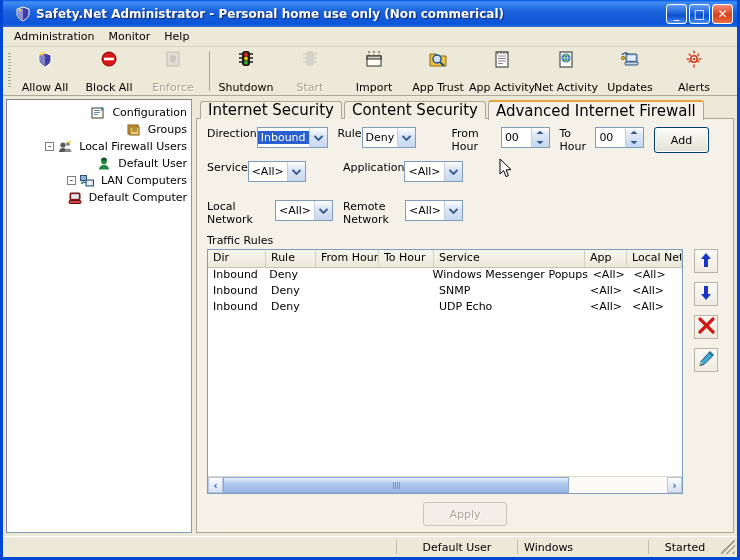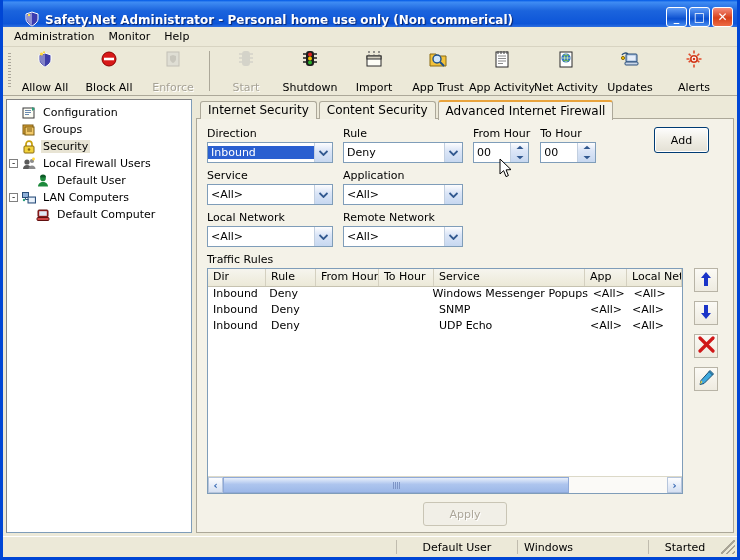--- a/index.html
+++ b/index.html
@@ -16,22 +16,22 @@
     box-sizing: border-box;
     background: #ece9d8;
     border: 3px solid #0046d5;
     border-top: none;
     display: flex; flex-direction: column;
   }
   
   .titlebar {
     height: 27px;
     background: linear-gradient(to bottom, #0058e6 0%, #3f8cf3 8%, #1b64dd 40%, #0d55d8 88%, #2e6fe0 100%);
-    display: flex; align-items: flex-end;
-    padding: 0 2px 0 21px;
+    display: flex; align-items: center;
+    padding: 0 2px 0 12px;
     flex: 0 0 auto;
     position: relative;
   }
   .title-icon {
     width: 16px; height: 16px;
     margin-right: 5px;
     position: relative;
     flex: 0 0 auto;
   }
   .title-text {
@@ -126,20 +126,21 @@
     padding: 4px 2px;
     box-sizing: border-box;
   }
   .tnode {
     display:flex; align-items:center;
     height: 17px;
     font-size: 11px;
     white-space: nowrap;
     position: relative;
     cursor: default;
+    justify-content: flex-end;
   }
   .tnode .expander {
     width: 9px; height: 9px;
     border: 1px solid #808080;
     background: #fff;
     font-size: 9px; line-height: 7px; text-align: center;
     color:#000; margin-right: 3px;
     flex:0 0 auto; box-sizing:border-box;
     cursor: pointer;
   }
@@ -158,21 +159,21 @@
   .tabstrip {
     display:flex; align-items:flex-end;
     height: 20px; padding-left: 4px;
     position: relative; z-index: 3;
     flex:0 0 auto;
   }
   .tab {
     height: 18px;
     line-height: 17px;
     padding: 0 7px;
-    font-size: 12px;
+    font-size: 15px;
     background: #f1efe2;
     border: 1px solid #aca899;
     border-bottom: none;
     border-radius: 3px 3px 0 0;
     margin-right: 2px;
     cursor: default;
     color:#000;
     box-sizing: border-box;
   }
   .tab.active {
@@ -188,21 +189,21 @@
     border: 1px solid #aca899;
     background: #f4f2e8;
     margin-top: -1px;
     padding: 8px 10px 6px 10px;
     display:flex; flex-direction:column;
     min-height: 0;
     box-sizing:border-box;
   }
   
   .form-row { display:flex; align-items:flex-start; }
-  .fld { display:flex; flex-direction:column; margin-right: 10px; }
+  .fld { display:flex; margin-right: 10px; }
   .fld .cap { font-size: 11px; color:#000; margin-bottom: 2px; }
   .combo {
     height: 21px;
     background: #fff;
     border: 1px solid #7f9db9;
     display:flex; align-items:center;
     box-sizing: border-box;
     cursor: default;
   }
   .combo .val {
@@ -401,41 +402,41 @@
         <svg width="22" height="22" viewBox="0 0 22 22">
           <rect x="5" y="3" width="12" height="14" fill="#cfcfcf" stroke="#8a8a8a"></rect>
           <path d="M11 6 L14 7 V10 C14 12.5 11 14 11 14 C11 14 8 12.5 8 10 V7 Z" fill="#9a9a9a"></path>
         </svg>
       </span>
       <span class="lbl">Enforce</span>
     </div>
 
     <div class="tsep"></div>
 
-    <div class="tbtn disabled">
-      <span class="ic">
-        <svg width="22" height="22" viewBox="0 0 22 22">
-          <rect x="7" y="2" width="8" height="15" rx="3" fill="#b5b5b5"></rect>
-          <path d="M4 5h3M4 9h3M4 13h3M15 5h3M15 9h3M15 13h3" stroke="#b5b5b5" stroke-width="1.6"></path>
-        </svg>
-      </span>
-      <span class="lbl">Start</span>
-    </div>
-
     <div class="tbtn">
       <span class="ic">
         <svg width="22" height="22" viewBox="0 0 22 22">
           <rect x="7" y="2" width="8" height="15" rx="3" fill="#1c1c1c"></rect>
           <path d="M4 5h3M4 9h3M4 13h3M15 5h3M15 9h3M15 13h3" stroke="#1c1c1c" stroke-width="1.6"></path>
           <circle cx="11" cy="5.5" r="2" fill="#e02020"></circle>
           <circle cx="11" cy="9.5" r="2" fill="#f0c000"></circle>
           <circle cx="11" cy="13.5" r="2" fill="#2ab02a"></circle>
         </svg>
       </span>
       <span class="lbl">Shutdown</span>
+    </div>
+
+    <div class="tbtn disabled">
+      <span class="ic">
+        <svg width="22" height="22" viewBox="0 0 22 22">
+          <rect x="7" y="2" width="8" height="15" rx="3" fill="#b5b5b5"></rect>
+          <path d="M4 5h3M4 9h3M4 13h3M15 5h3M15 9h3M15 13h3" stroke="#b5b5b5" stroke-width="1.6"></path>
+        </svg>
+      </span>
+      <span class="lbl">Start</span>
     </div>
 
     <div class="tbtn">
       <span class="ic">
         <svg width="22" height="22" viewBox="0 0 22 22">
           <path d="M6 2 v4 M11 2 v4 M16 2 v4" stroke="#555" stroke-width="1.2" stroke-dasharray="2 1.5"></path>
           <rect x="4" y="7" width="14" height="10" fill="#fdfdf6" stroke="#2b2b2b"></rect>
           <rect x="4" y="7" width="14" height="3" fill="#d4d0c0" stroke="#2b2b2b"></rect>
         </svg>
       </span>
@@ -524,31 +525,20 @@
         <span class="ticon">
           <svg width="16" height="16" viewBox="0 0 16 16">
             <rect x="2" y="3" width="10" height="9" fill="#e3a93a" stroke="#7a5a10"></rect>
             <rect x="4" y="5" width="9" height="8" fill="#f2c96a" stroke="#7a5a10"></rect>
             <path d="M6 7h5M6 9h5" stroke="#7a5a10"></path>
           </svg>
         </span>
         <span class="tlabel">Groups</span>
       </div>
 
-      <div class="tnode sel">
-        <span class="spacer"></span>
-        <span class="ticon">
-          <svg width="16" height="16" viewBox="0 0 16 16">
-            <path d="M5 7V5.2a3 3 0 0 1 6 0V7" stroke="#c8a00c" stroke-width="1.7" fill="none"></path>
-            <rect x="3" y="7" width="10" height="7" rx="1" fill="#f2d23c" stroke="#8a6b12"></rect>
-            <circle cx="8" cy="10.5" r="1.3" fill="#8a6b12"></circle>
-          </svg>
-        </span>
-        <span class="tlabel">Security</span>
-      </div>
 
       <div class="tnode">
         <span class="expander">-</span>
         <span class="ticon">
           <svg width="16" height="16" viewBox="0 0 16 16">
             <circle cx="6" cy="6" r="2.6" fill="#5a5a5a"></circle>
             <path d="M2 13c0-2.4 1.8-4 4-4s4 1.6 4 4z" fill="#5a5a5a"></path>
             <circle cx="11" cy="5" r="2.1" fill="#8a8a8a"></circle>
             <path d="M7.5 13c0-2 1.6-3.4 3.5-3.4s3.5 1.4 3.5 3.4z" fill="#8a8a8a"></path>
             <circle cx="12.5" cy="3" r="1.4" fill="#ffd83b"></circle>
@@ -690,21 +680,21 @@
               <span class="val">&lt;All&gt;</span>
               <span class="arrow">
                 <svg width="9" height="6" viewBox="0 0 9 6">
                     <path d="M0.5 1 L4.5 5 L8.5 1" fill="none" stroke="#31588f" stroke-width="1.8"></path>
                   </svg>
               </span>
             </div>
           </div>
         </div>
 
-        <div class="form-row" style="margin-top:6px">
+        <div class="form-row" style="margin-top:18px">
           <div class="fld" style="width:126px">
             <span class="cap">Local Network</span>
             <div class="combo">
               <span class="val">&lt;All&gt;</span>
               <span class="arrow">
                 <svg width="9" height="6" viewBox="0 0 9 6">
                     <path d="M0.5 1 L4.5 5 L8.5 1" fill="none" stroke="#31588f" stroke-width="1.8"></path>
                   </svg>
               </span>
             </div>

